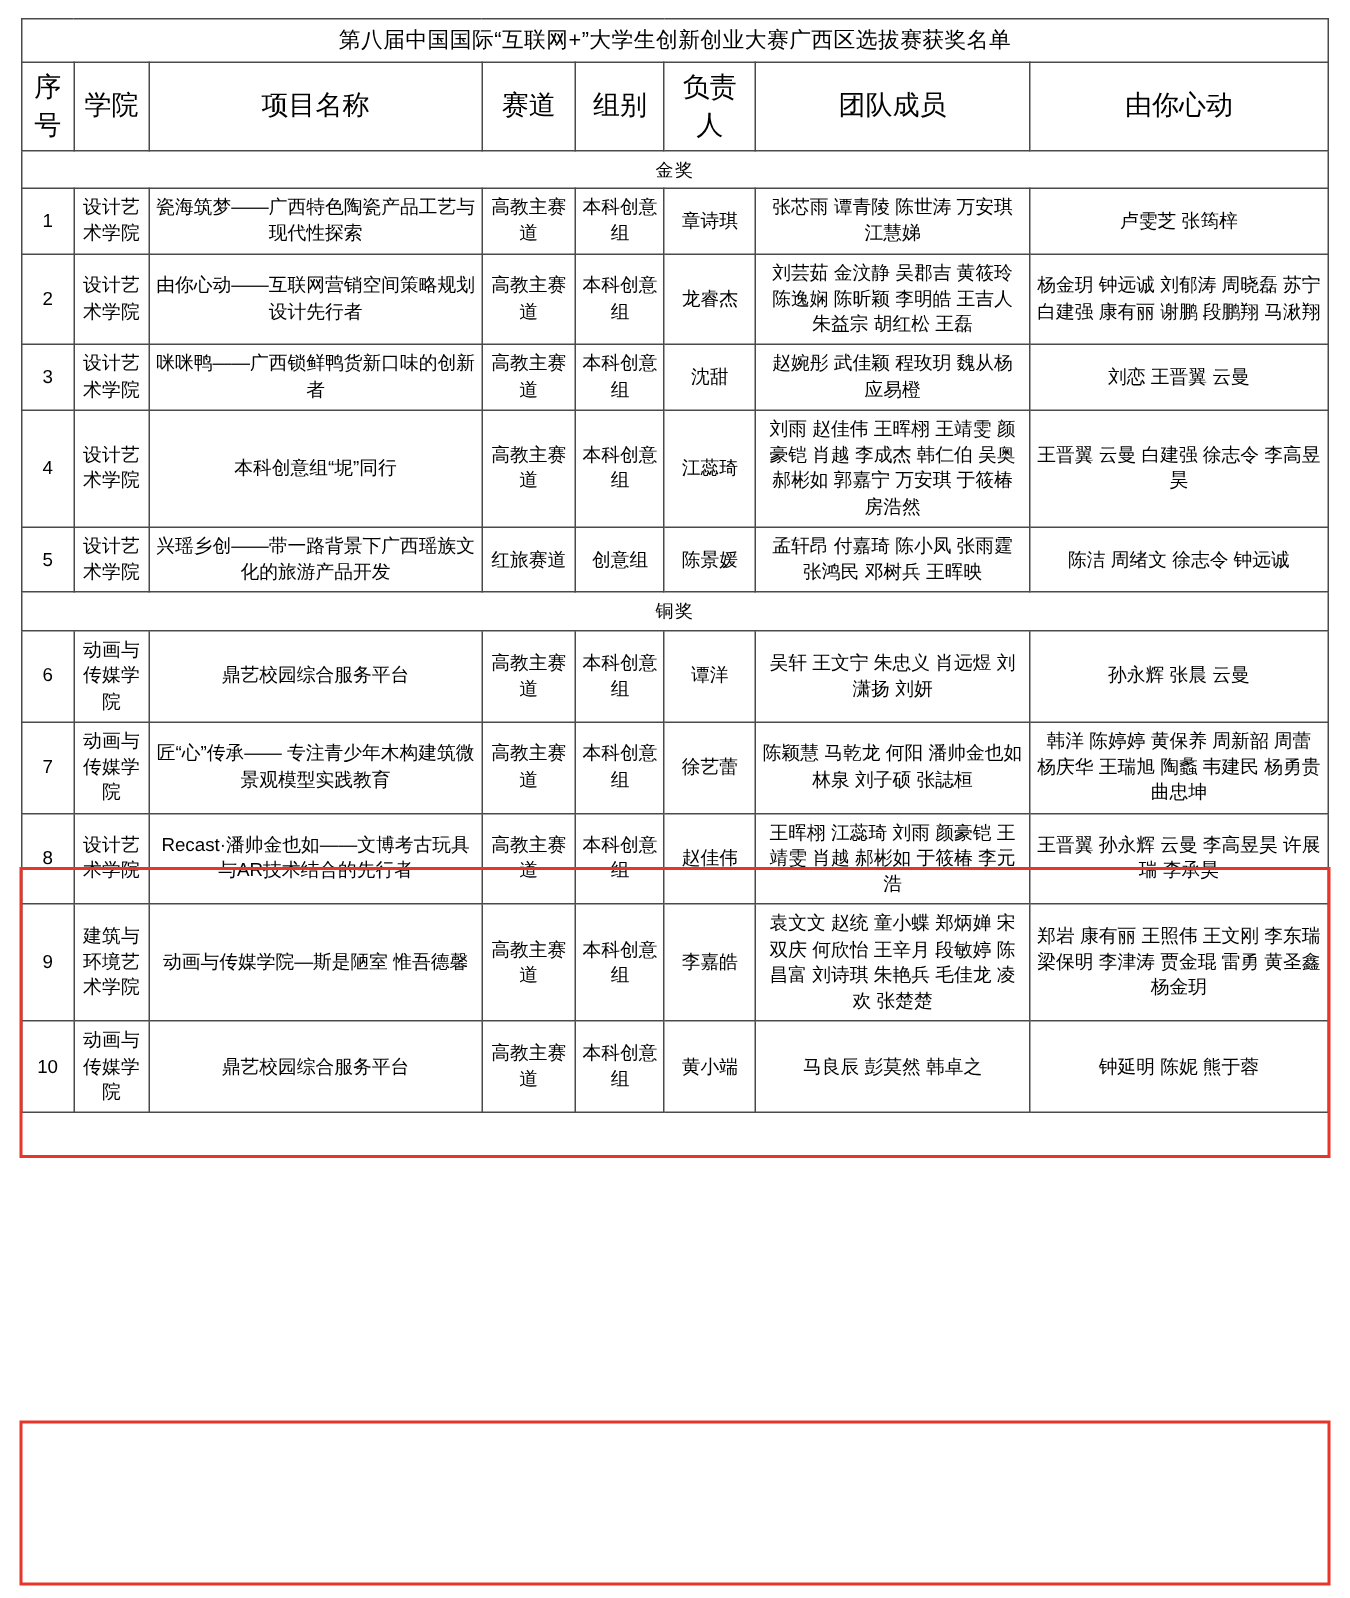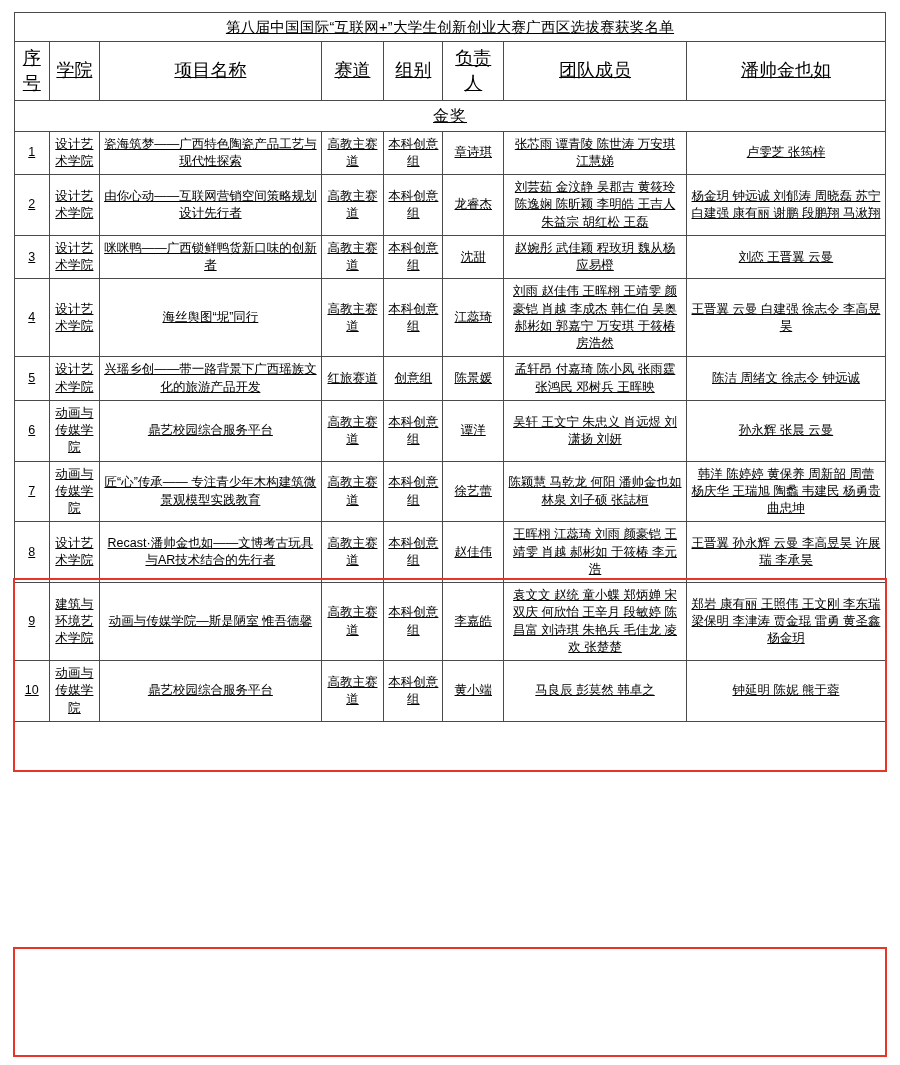--- a/index.html
+++ b/index.html
@@ -18,21 +18,20 @@
     height: 1065px;
     position: relative;
     box-sizing: border-box;
     padding: 12px 14px 8px 14px;
   }
   table.award-table {
     width: 872px;
     border-collapse: collapse;
     table-layout: fixed;
     font-size: 12.5px;
-    text-decoration: underline;
   }
   table.award-table td,
   table.award-table th {
     border: 1px solid #4a4a4a;
     padding: 4px 3px;
     text-align: center;
     vertical-align: middle;
     line-height: 1.38;
     word-break: break-all;
     font-weight: normal;
@@ -43,21 +42,21 @@
     padding: 8px 4px;
     letter-spacing: 0.3px;
   }
   .head-row td {
     font-weight: bold;
     font-size: 18px;
     padding: 7px 2px;
   }
   .section-row td {
     font-weight: bold;
-    font-size: 16px;
+    font-size: 12px;
     padding: 5px 2px;
     letter-spacing: 1px;
   }
   .col-no    { width: 34px; }
   .col-col   { width: 50px; }
   .col-proj  { width: 218px; }
   .col-track { width: 62px; }
   .col-group { width: 58px; }
   .col-lead  { width: 60px; }
   .col-team  { width: 180px; }
@@ -109,21 +108,21 @@
         <td class="title-cell" colspan="8">第八届中国国际“互联网+”大学生创新创业大赛广西区选拔赛获奖名单</td>
       </tr>
       <tr class="head-row">
         <td>序号</td>
         <td>学院</td>
         <td>项目名称</td>
         <td>赛道</td>
         <td>组别</td>
         <td>负责人</td>
         <td>团队成员</td>
-        <td>潘帅金也如</td>
+        <td>由你心动</td>
       </tr>
 
       <tr class="section-row">
         <td colspan="8">金奖</td>
       </tr>
       <tr>
         <td>1</td>
         <td class="cell-narrow">设计艺术学院</td>
         <td class="proj-cell">瓷海筑梦——广西特色陶瓷产品工艺与现代性探索</td>
         <td>高教主赛道</td>
@@ -149,38 +148,41 @@
         <td class="proj-cell">咪咪鸭——广西锁鲜鸭货新口味的创新者</td>
         <td>高教主赛道</td>
         <td>本科创意组</td>
         <td>沈甜</td>
         <td class="team-cell">赵婉彤 武佳颖 程玫玥 魏从杨 应易橙</td>
         <td class="teach-cell">刘恋 王晋翼 云曼</td>
       </tr>
       <tr>
         <td>4</td>
         <td class="cell-narrow">设计艺术学院</td>
-        <td class="proj-cell">海丝舆图“坭”同行</td>
+        <td class="proj-cell">本科创意组“坭”同行</td>
         <td>高教主赛道</td>
         <td>本科创意组</td>
         <td>江蕊琦</td>
         <td class="team-cell">刘雨 赵佳伟 王晖栩 王靖雯 颜豪铠 肖越 李成杰 韩仁伯 吴奥 郝彬如 郭嘉宁 万安琪 于筱椿 房浩然</td>
         <td class="teach-cell">王晋翼 云曼 白建强 徐志令 李高昱昊</td>
       </tr>
       <tr>
         <td>5</td>
         <td class="cell-narrow">设计艺术学院</td>
         <td class="proj-cell">兴瑶乡创——带一路背景下广西瑶族文化的旅游产品开发</td>
         <td>红旅赛道</td>
         <td>创意组</td>
         <td>陈景媛</td>
         <td class="team-cell">孟轩昂 付嘉琦 陈小凤 张雨霆 张鸿民 邓树兵 王晖映</td>
         <td class="teach-cell">陈洁 周绪文 徐志令 钟远诚</td>
       </tr>
 
+      <tr class="section-row">
+        <td colspan="8">铜奖</td>
+      </tr>
       <tr>
         <td>6</td>
         <td class="cell-narrow">动画与传媒学院</td>
         <td class="proj-cell">鼎艺校园综合服务平台</td>
         <td>高教主赛道</td>
         <td>本科创意组</td>
         <td>谭洋</td>
         <td class="team-cell">吴轩 王文宁 朱忠义 肖远煜 刘潇扬 刘妍</td>
         <td class="teach-cell">孙永辉 张晨 云曼</td>
       </tr>

